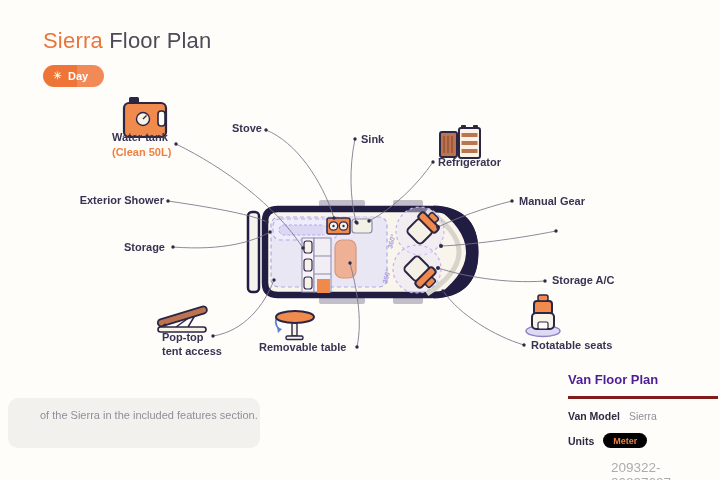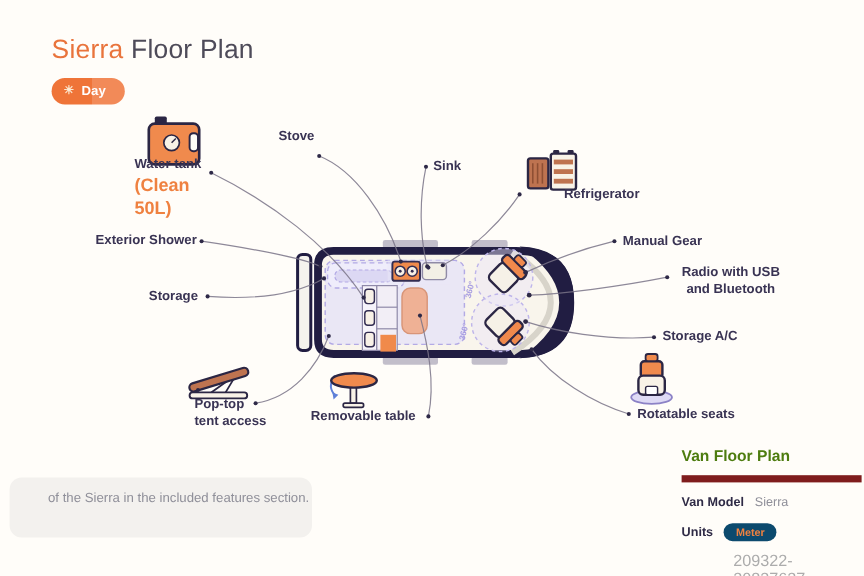--- a/index.html
+++ b/index.html
@@ -12,45 +12,45 @@
   .day-toggle{position:absolute;left:43px;top:65px;height:22px;padding:0 16px 0 10px;border-radius:12px;
               background:linear-gradient(90deg,#EF7438 55%,#F28A58 55%);display:flex;align-items:center;gap:6px;
               color:#fff;font-size:11px;font-weight:700;cursor:pointer;}
   .sun{font-size:10px;color:#FCEBD4;line-height:1;}
 
   
   .diagram{position:absolute;left:0;top:80px;}
 
   
   .f-label{position:absolute;font-size:11px;font-weight:700;color:#393353;line-height:1.25;}
-  .f-sub{font-size:15px;color:#EF8140;margin-top:1px;font-weight:700;}
+  .f-sub{font-size:11px;color:#EF8140;margin-top:1px;font-weight:700;}
   #lbl-water{left:112px;top:131px;width:78px;}
-  #lbl-stove{left:198px;top:108px;width:64px;text-align:right;}
+  #lbl-stove{left:198px;top:122px;width:64px;text-align:right;}
   #lbl-sink{left:361px;top:133px;}
-  #lbl-fridge{left:438px;top:156px;margin-left:32px;}
+  #lbl-fridge{left:438px;top:156px;}
   #lbl-gear{left:519px;top:195px;}
   #lbl-radio{left:560px;top:221px;width:98px;text-align:center;}
   #lbl-cockpit{left:552px;top:274px;}
   #lbl-seats{left:531px;top:339px;}
   #lbl-table{left:259px;top:341px;}
   #lbl-poptop{left:162px;top:331px;width:64px;}
   #lbl-shower{left:76px;top:194px;width:88px;text-align:right;}
   #lbl-storage{left:99px;top:241px;width:66px;text-align:right;}
 
   
   .note{position:absolute;left:8px;top:398px;width:252px;height:50px;background:#F3F1EE;border-radius:10px;
         color:#8F8F99;font-size:11px;line-height:1.55;padding:9px 0 0 32px;box-sizing:border-box;}
 
   
   .panel{position:absolute;left:568px;top:372px;width:150px;}
-  .panel-title{font-size:13px;font-weight:700;color:#4d7c0f;padding-bottom:9px;border-bottom:6px solid #7f1d1d;margin-bottom:11px;}
+  .panel-title{font-size:13px;font-weight:700;color:#4c1d95;padding-bottom:9px;border-bottom:3px solid #7f1d1d;margin-bottom:11px;}
   .panel-row{display:flex;align-items:center;gap:9px;margin-bottom:11px;font-size:10.5px;}
   .row-label{font-weight:700;color:#2E2A45;}
   .row-value{color:#8F8F99;}
-  .badge{background:#0c4a6e;color:#EF8140;font-weight:700;font-size:9px;padding:2.5px 10px;border-radius:9px;}
+  .badge{background:#000000;color:#EF8140;font-weight:700;font-size:9px;padding:2.5px 10px;border-radius:9px;}
 
   .stock-id{position:absolute;left:611px;top:460px;font-size:13.5px;color:#ACACAC;}
 </style>
 </head>
 <body>
 
 <div class="stage">
 
   <div class="title">
     <span class="accent">Sierra</span><span> Floor Plan</span>
@@ -220,21 +220,20 @@
   </svg>
 
   <div class="f-label" id="lbl-water">
     <div>Water tank</div>
     <div class="f-sub">(Clean 50L)</div>
   </div>
   <div class="f-label" id="lbl-stove">Stove</div>
   <div class="f-label" id="lbl-sink">Sink</div>
   <div class="f-label" id="lbl-fridge">Refrigerator</div>
   <div class="f-label" id="lbl-gear">Manual Gear</div>
-  <div class="f-label" id="lbl-radio">Radio with USB and Bluetooth</div>
   <div class="f-label" id="lbl-cockpit">Storage A/C</div>
   <div class="f-label" id="lbl-seats">Rotatable seats</div>
   <div class="f-label" id="lbl-table">Removable table</div>
   <div class="f-label" id="lbl-poptop">Pop-top tent access</div>
   <div class="f-label" id="lbl-shower">Exterior Shower</div>
   <div class="f-label" id="lbl-storage">Storage</div>
 
   <div class="note">
     <div>of the Sierra in the included features section.</div>
   </div>

